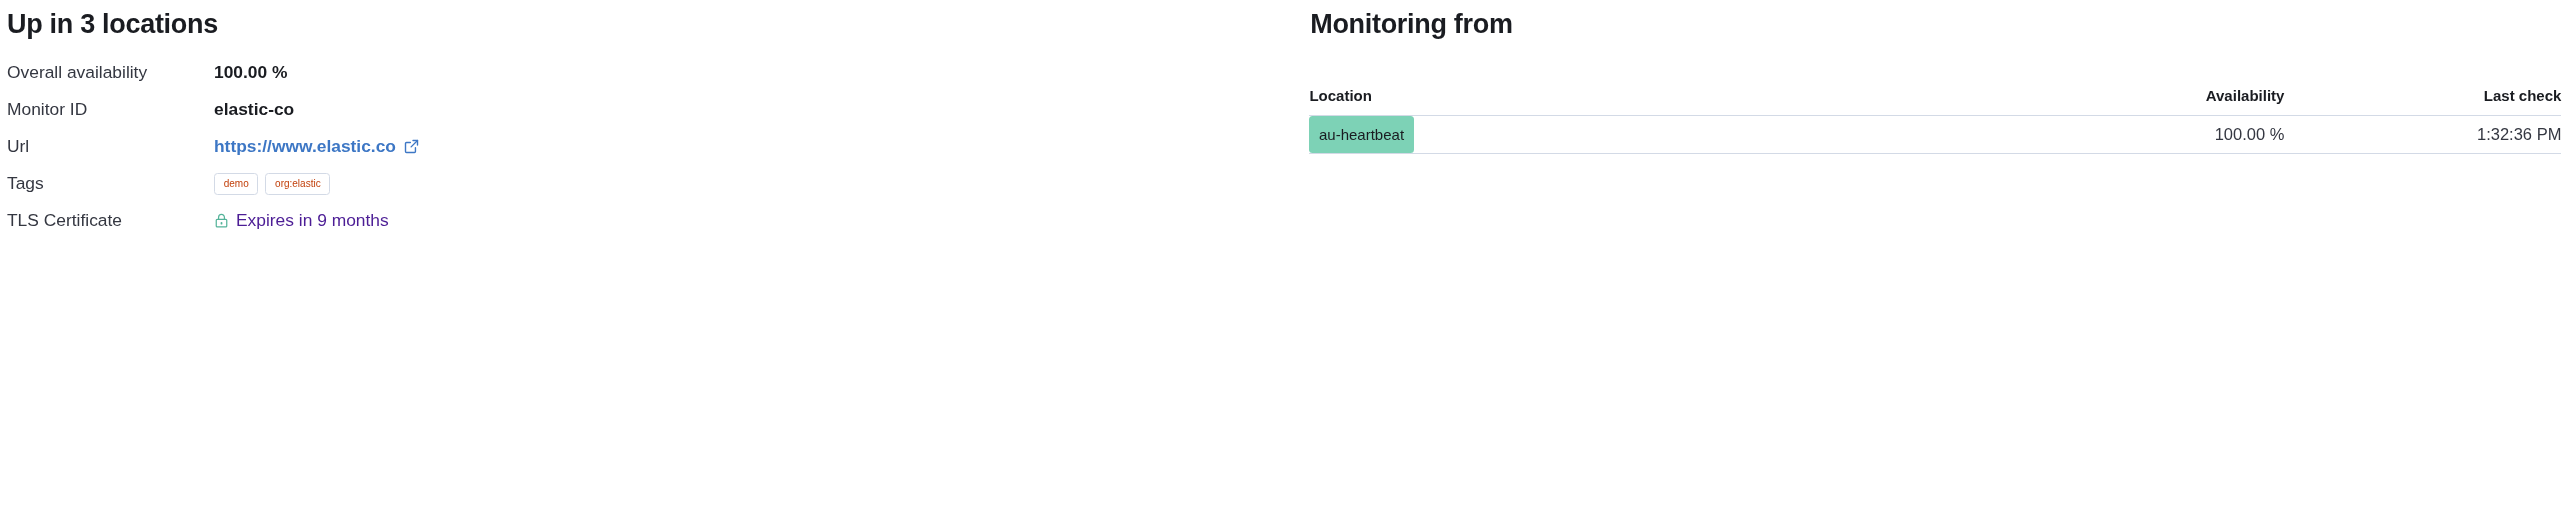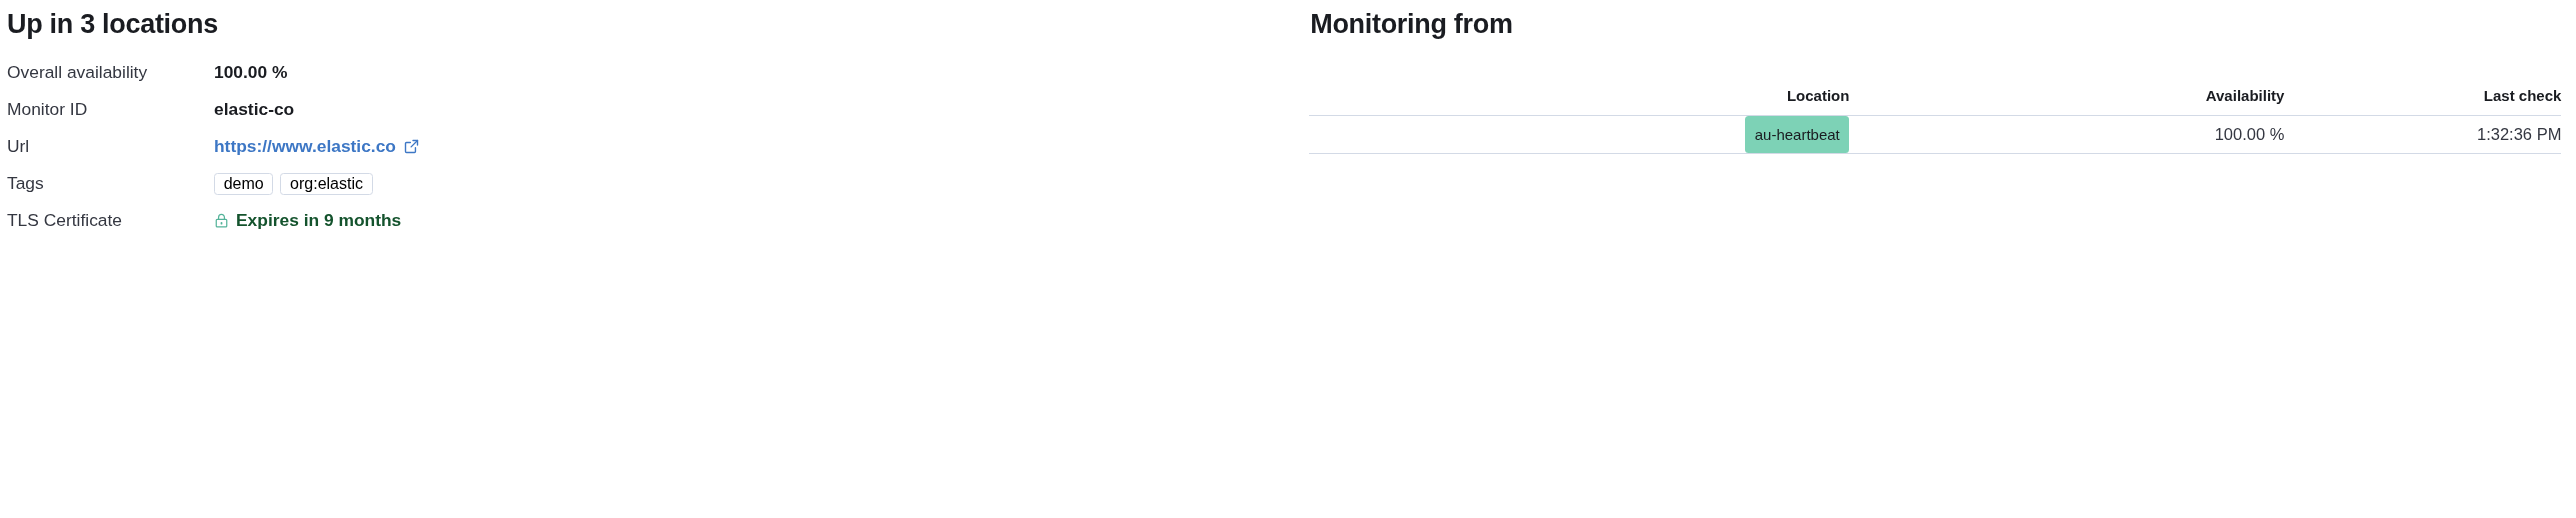--- a/index.html
+++ b/index.html
@@ -103,44 +103,44 @@
   }
   .tag-badge {
     display: inline-flex;
     align-items: center;
     justify-content: center;
     height: 22px;
     padding: 0 8.7px;
     border: 0.9px solid #D3DAE6;
     border-radius: 3.5px;
     background: #FFFFFF;
-    font-size: 16px;
-    font-weight: normal;
-    color: #000000;
+    font-size: 10px;
+    font-weight: normal;
+    color: #c2410c;
     white-space: nowrap;
     line-height: 1;
   }
 
   
   .tls-wrap {
     display: flex;
     align-items: center;
     gap: 7px;
   }
   .lock-icon {
     display: inline-block;
     width: 15px;
     height: 15px;
     flex: 0 0 auto;
   }
   .lock-icon svg { display: block; width: 15px; height: 15px; }
 
   .tls-link {
-    color: #14532d;
-    font-weight: bold;
+    color: #4c1d95;
+    font-weight: normal;
     font-size: 17.4px;
     text-decoration: none;
     white-space: nowrap;
   }
 
   
   .right-panel {
     position: absolute;
     left: 1305px;
     top: 0;
@@ -180,21 +180,21 @@
   .loc-table td {
     font-size: 16.5px;
     font-weight: normal;
     color: #343741;
     border-bottom: 0.9px solid #D3DAE6;
     padding: 0;
     height: 26.5px;
     white-space: nowrap;
   }
 
-  .col-location { width: 540px; text-align: right; }
+  .col-location { width: 540px; text-align: left; }
   .col-availability { width: 435px; text-align: right; }
   .col-lastcheck { width: 277px; text-align: right; }
 
   .loc-badge {
     display: inline-flex;
     align-items: center;
     justify-content: center;
     height: 37px;
     padding: 0 9.6px;
     border-radius: 3.5px;

